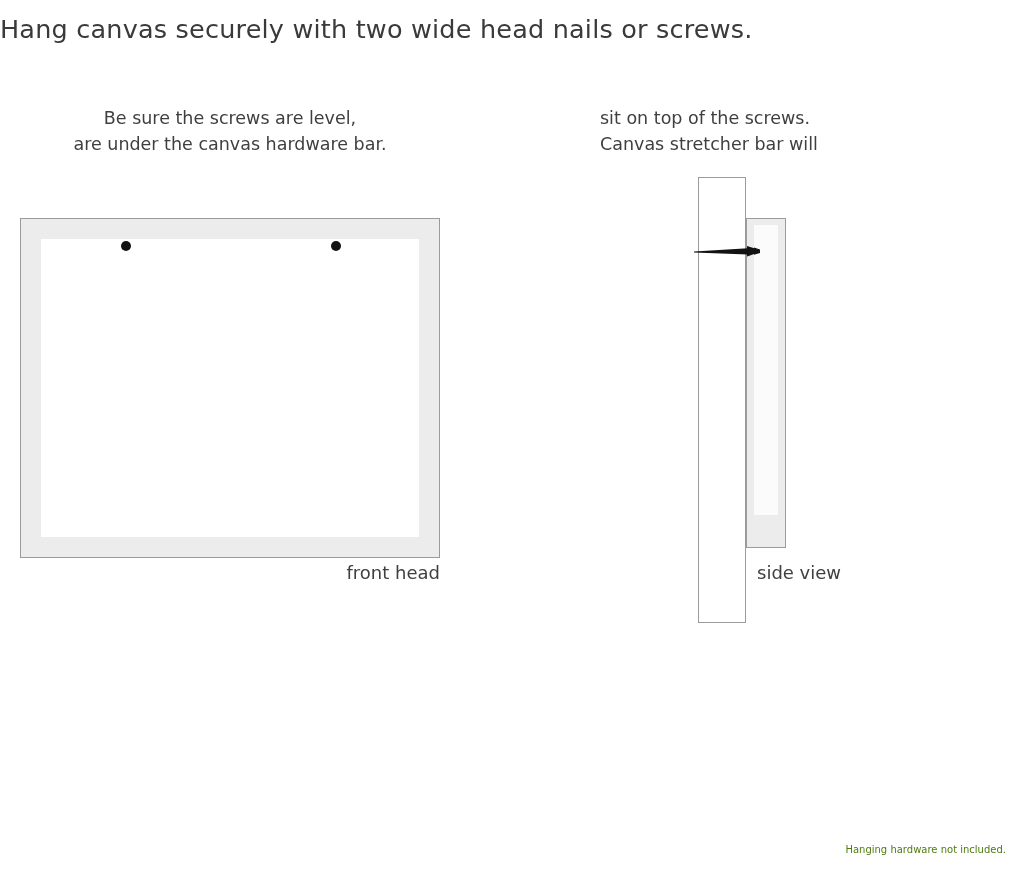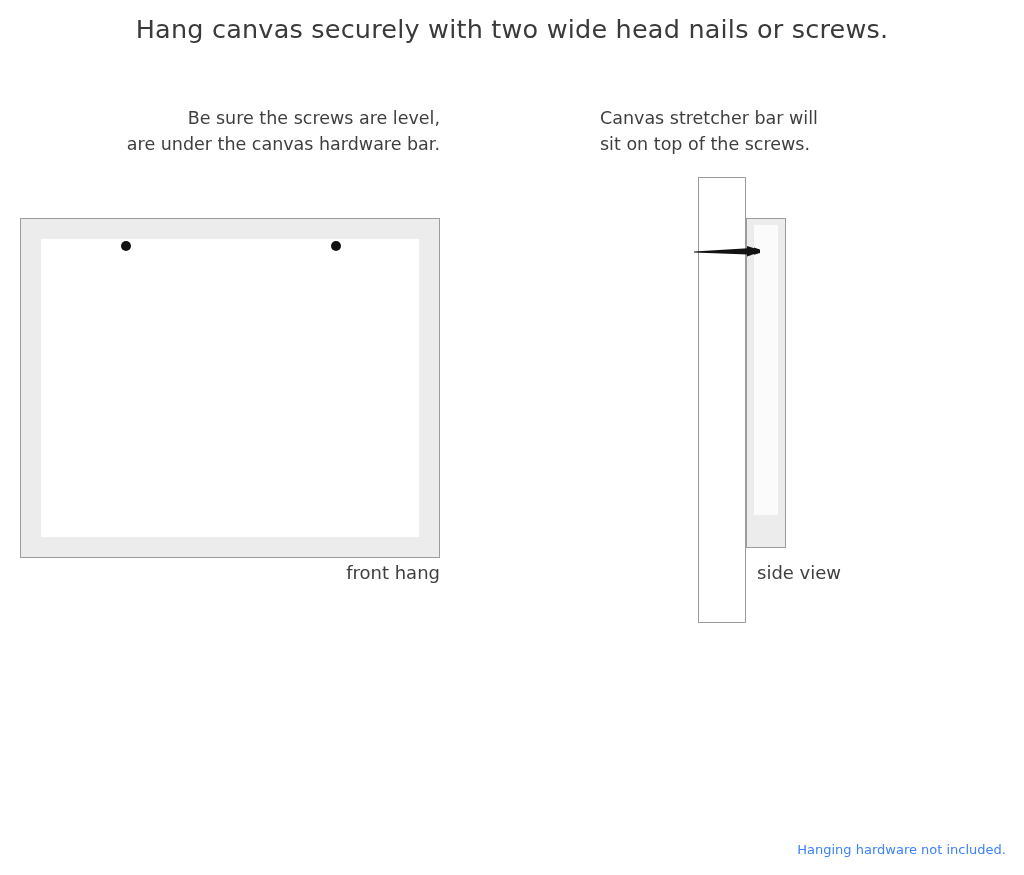--- a/index.html
+++ b/index.html
@@ -22,32 +22,31 @@
     width: 1024px;
     height: 875px;
   }
 
   
   #title {
     position: absolute;
     left: 0;
     top: 14px;
     width: 1024px;
-    text-align: center;
     font-size: 25.5px;
     font-weight: 400;
     letter-spacing: 0.2px;
     color: #3a3a3a;
     white-space: nowrap;
   }
 
   
   .caption {
     position: absolute;
-    text-align: right;
+    text-align: center;
     font-size: 17.5px;
     line-height: 25.5px;
     color: #3f3f3f;
   }
   #caption-front {
     left: 20px;
     top: 106px;
     width: 420px;
   }
   #caption-side {
@@ -154,51 +153,51 @@
     height: 26px;
     overflow: visible;
   }
 
   
   #footer {
     position: absolute;
     right: 18px;
     bottom: 14px;
     text-align: right;
-    font-size: 13px;
+    font-size: 10px;
     line-height: 23px;
-    color: #3b82f6;
+    color: #4d7c0f;
   }
   #footer .cline { display: block; white-space: nowrap; }
 </style>
 </head>
 <body>
 
 <div class="stage">
 
   <div id="title">Hang canvas securely with two wide head nails or screws.</div>
 
   <div class="caption" id="caption-front">
     <span class="cline">Be sure the screws are level,</span>
     <span class="cline">are under the canvas hardware bar.</span>
   </div>
 
   <div class="caption" id="caption-side">
+    <span class="cline">sit on top of the screws.</span>
     <span class="cline">Canvas stretcher bar will</span>
-    <span class="cline">sit on top of the screws.</span>
   </div>
 
   <div id="front-view">
     <div id="front-frame">
       <div id="front-canvas-face"></div>
       <div class="screw-dot" id="screw-dot-left"></div>
       <div class="screw-dot" id="screw-dot-right"></div>
     </div>
   </div>
-  <div class="view-label" id="label-front-view">front hang</div>
+  <div class="view-label" id="label-front-view">front head</div>
 
   <div id="side-view">
     <div id="side-wall"></div>
     <div id="side-canvas-panel">
       <div id="side-canvas-face"></div>
     </div>
     <svg id="side-screw" viewBox="0 0 80 26">
 
       <polygon points="2,13.6 56,10.2 56,16.4 2,14.4" fill="#121212"></polygon>
 

